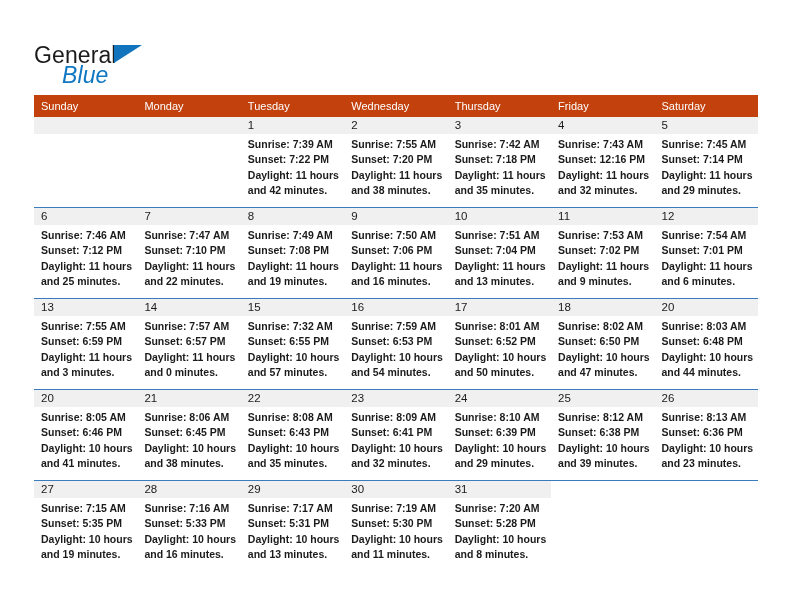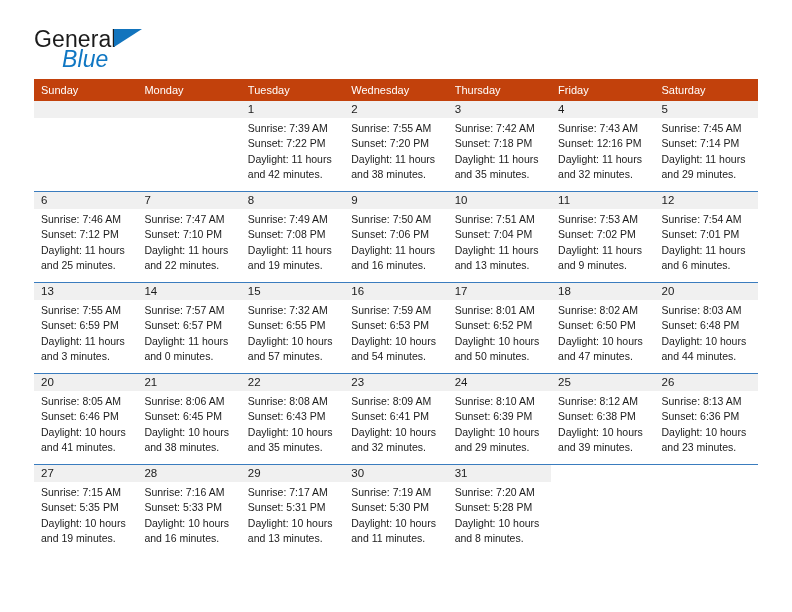--- a/index.html
+++ b/index.html
@@ -12,21 +12,21 @@
     height: 612px;
     font-family: "Liberation Sans", sans-serif;
     color: #000000;
     overflow: hidden;
   }
   .page {
     position: relative;
     width: 792px;
     height: 612px;
     box-sizing: border-box;
-    padding: 0 34px;
+    padding: 16px 34px;
   }
 
   
   .header {
     display: flex;
     align-items: flex-start;
     justify-content: space-between;
     padding-top: 26px;
     height: 72px;
     box-sizing: border-box;
@@ -127,20 +127,21 @@
     padding-left: 7px;
     box-sizing: border-box;
   }
   td.empty .daynum-bar { background: #f0f0f0; }
   td.blank .daynum-bar { background: #ffffff; }
   .cell-lines {
     padding: 3px 6px 0 7px;
     font-size: 10.5px;
     line-height: 1.47;
     color: #1b1b1b;
+    font-weight: bold;
   }
   .cell-lines div { white-space: nowrap; }
 </style>
 </head>
 <body>
 
 <div class="page">
 
   <div class="header">
 

